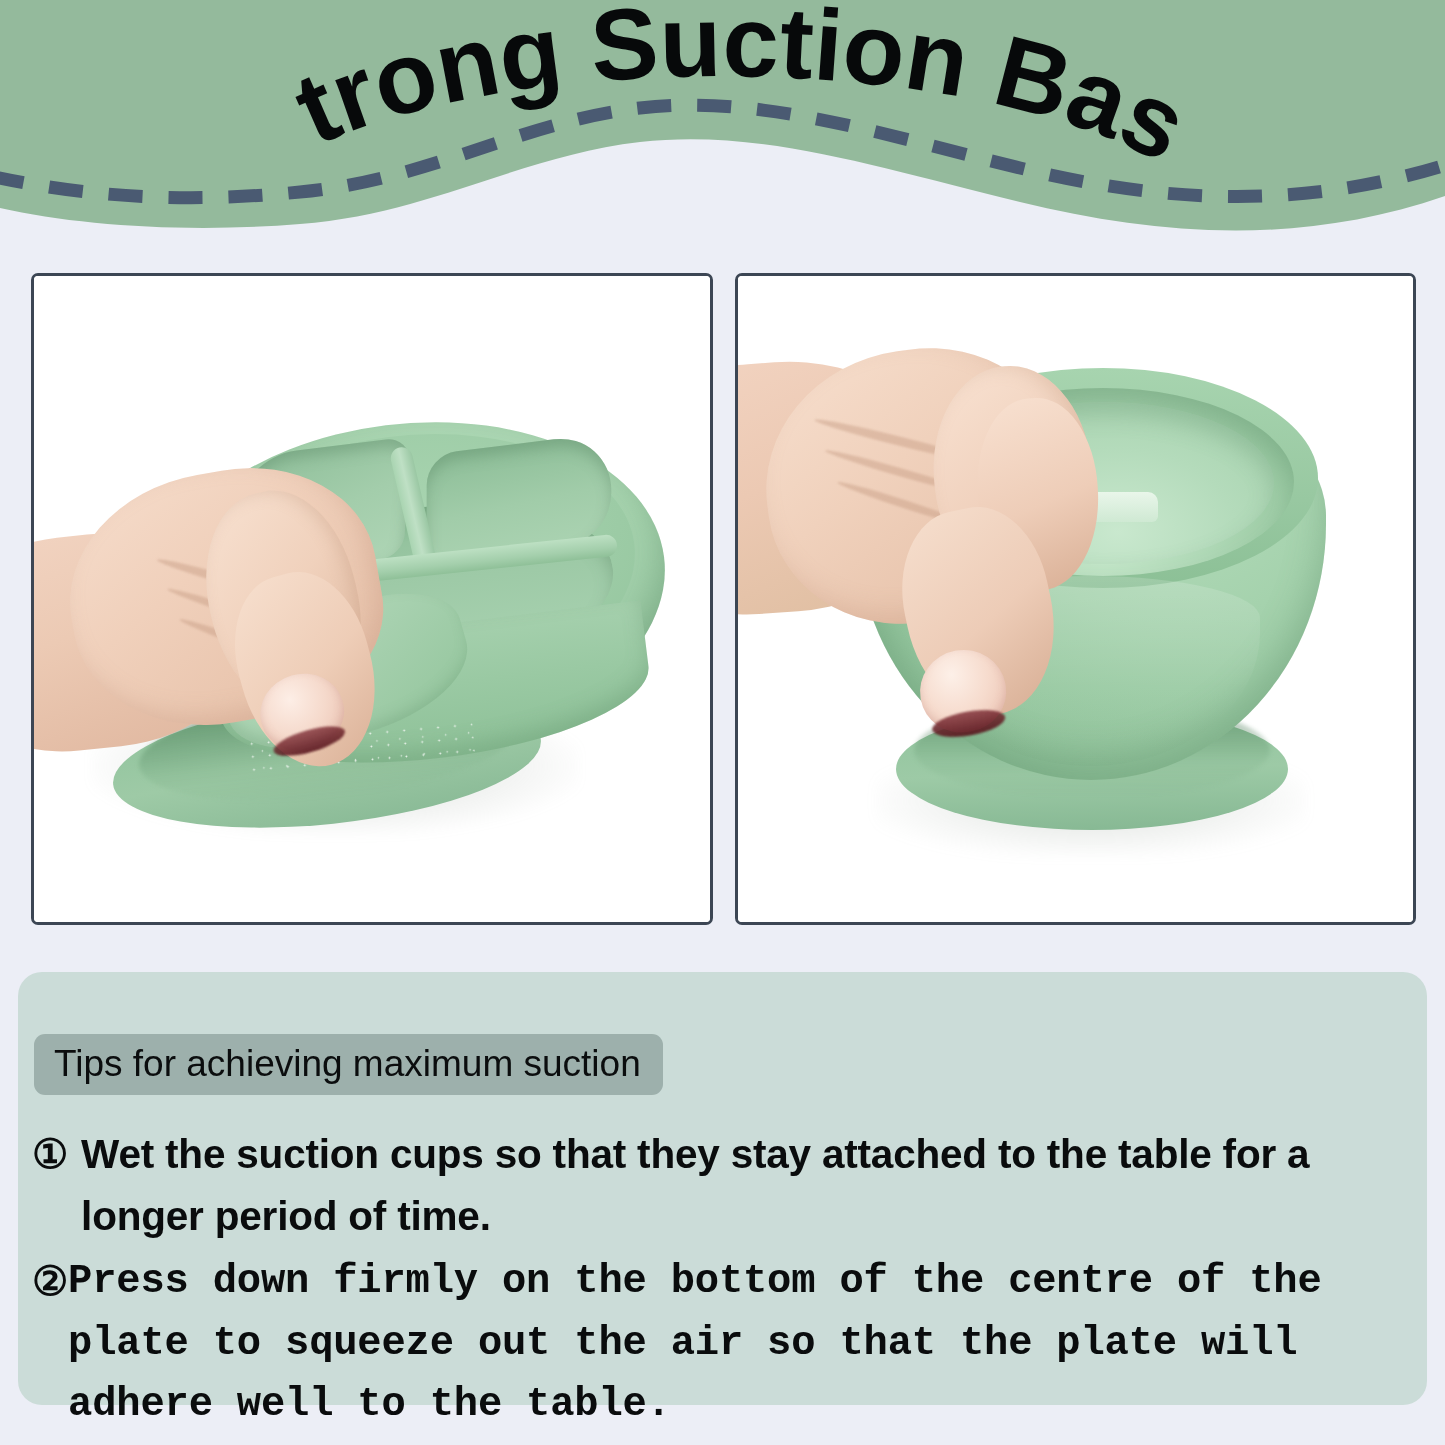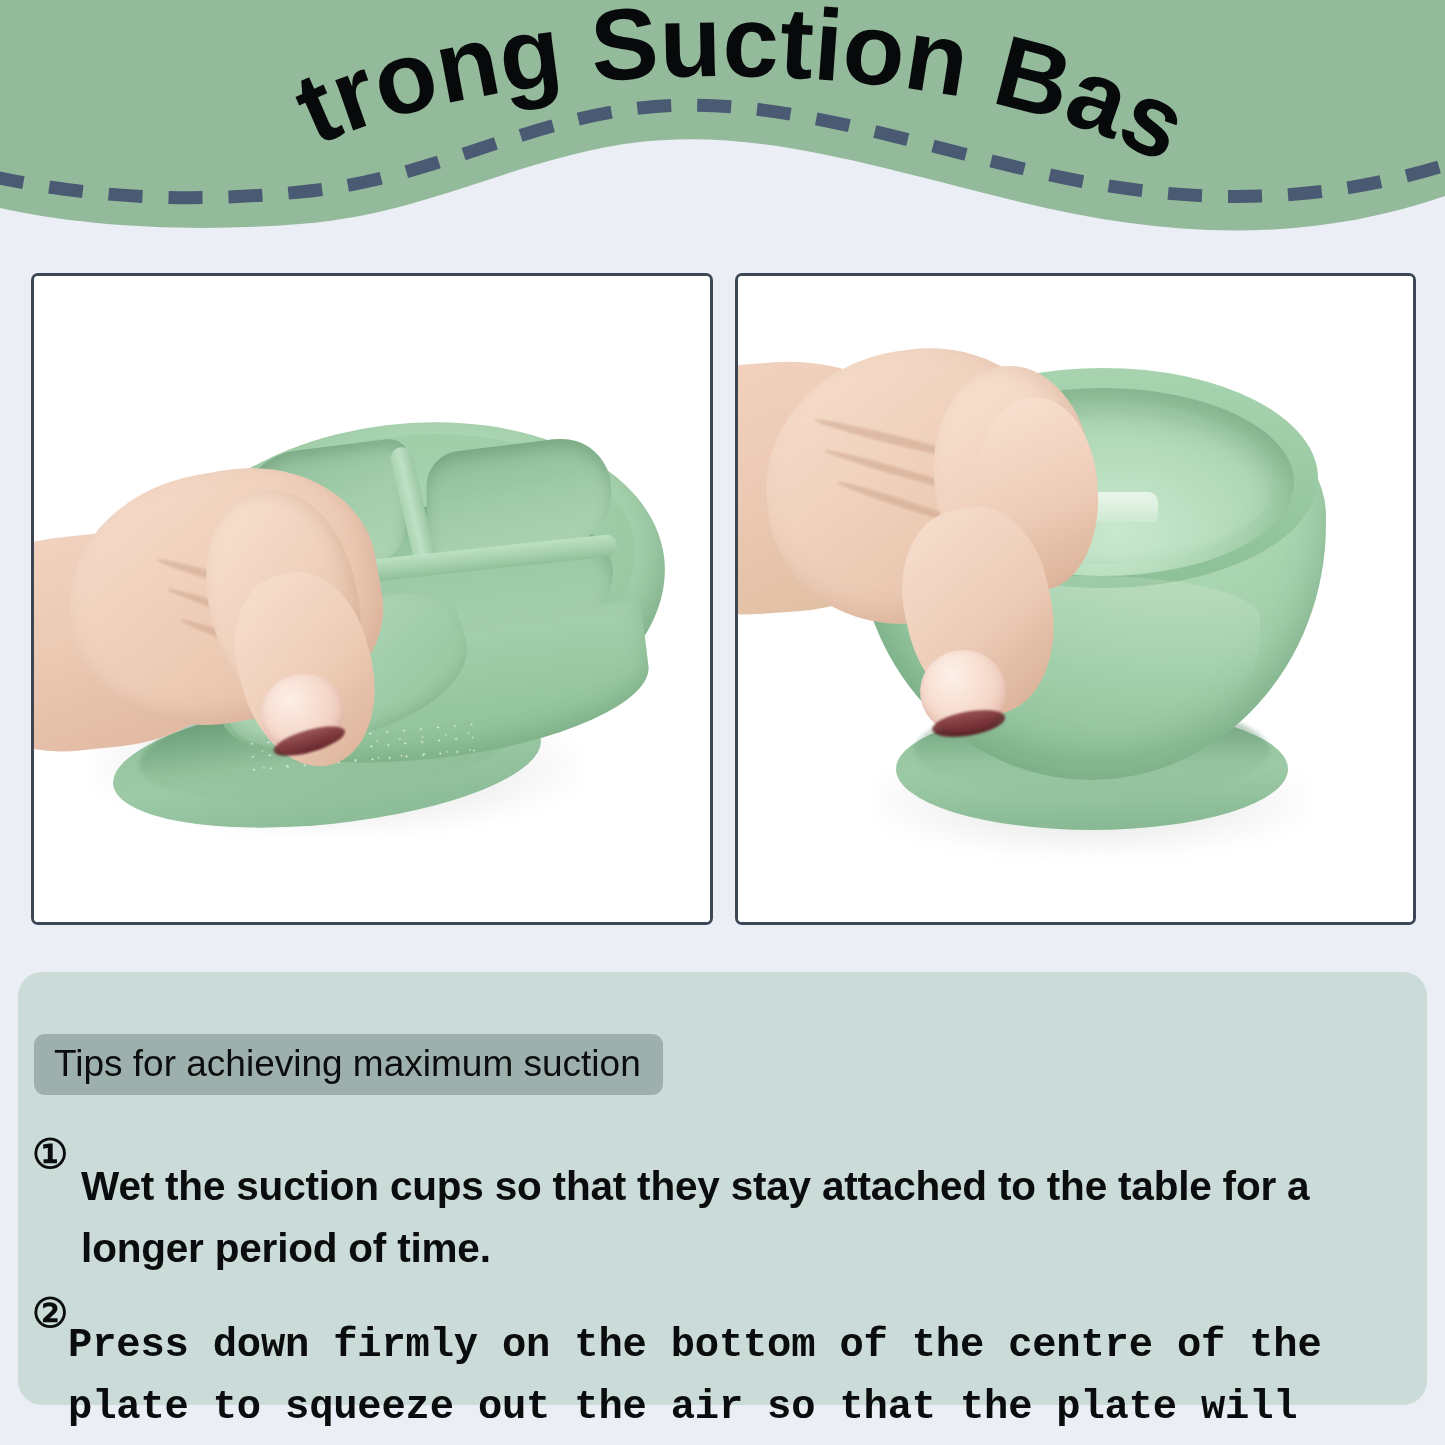--- a/index.html
+++ b/index.html
@@ -421,21 +421,21 @@
     font-weight: bold;
     letter-spacing: -0.2px;
   }
   .tip-item.tip-1 { margin-bottom: 4px; }
   .tip-marker {
     flex: 0 0 auto;
     font-weight: bold;
   }
   .tip-1 .tip-marker { padding-right: 13px; }
   .tip-2 .tip-marker { padding-right: 0px; }
-  .tip-text { flex: 1 1 auto; margin-top: 32px; }
+  .tip-text { flex: 1 1 auto; }
   .tip-1 .tip-text { text-indent: 0; }
   .tip-2 .tip-text { text-indent: 0; font-family: Liberation Mono, monospace; }
 </style>
 </head>
 <body>
 
 <div id="page">
 
   <div class="header-banner">
     <svg width="1445" height="248" viewBox="0 0 1445 248" xmlns="http://www.w3.org/2000/svg">

